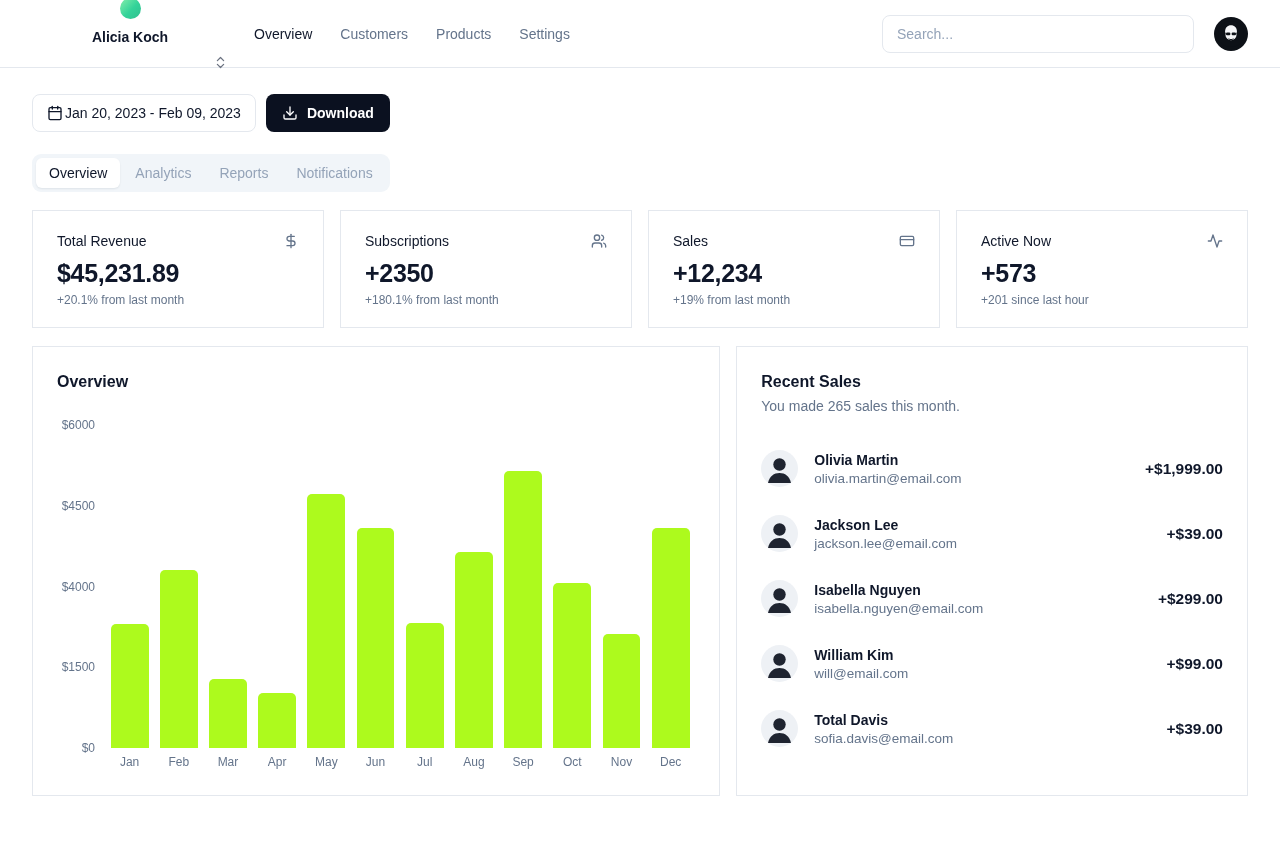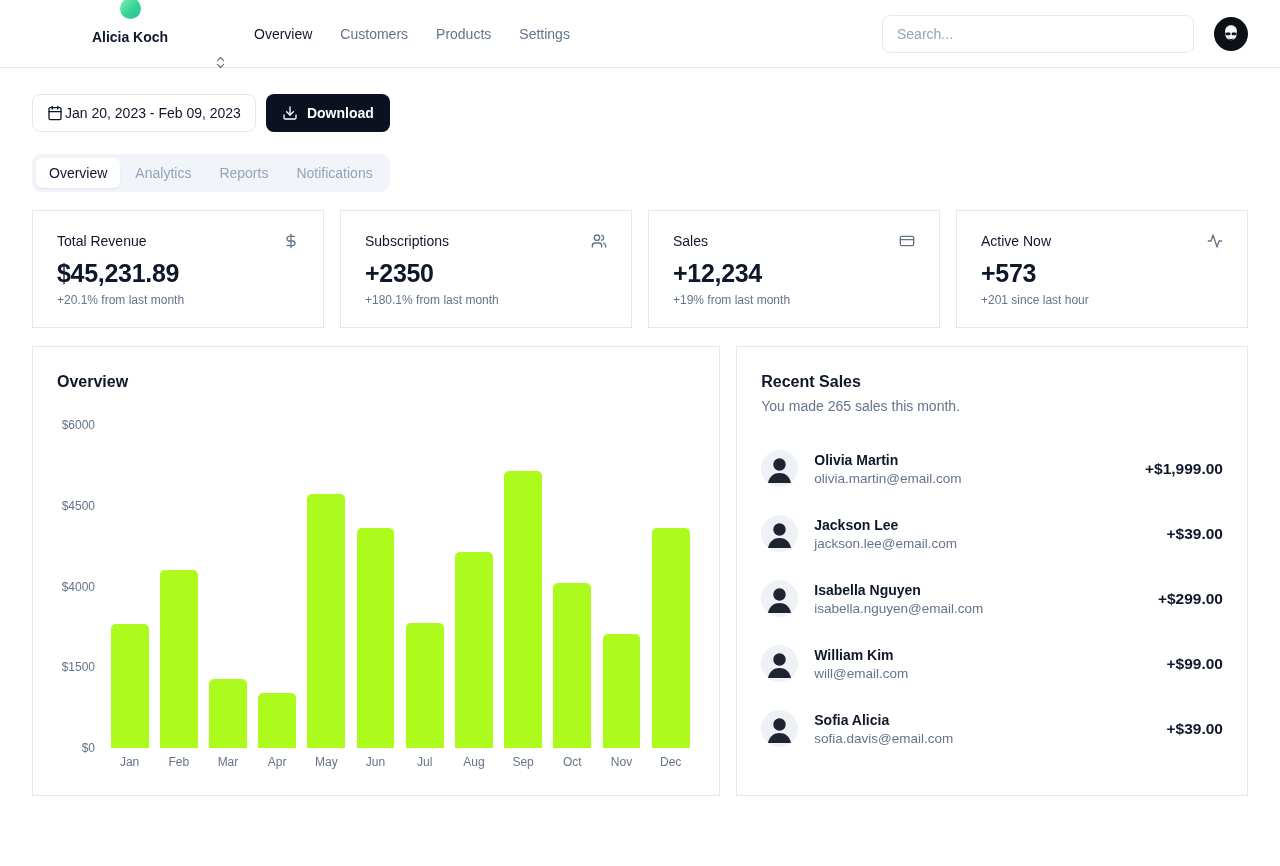--- a/index.html
+++ b/index.html
@@ -397,21 +397,21 @@
         </div>
 
         <div class="sale-row">
           <span class="sale-avatar">
             <svg width="37" height="37" viewBox="0 0 37 37">
                 <circle cx="18.5" cy="14.5" r="6.2" fill="#1f2430"></circle>
                 <path d="M7 33c1.5-7 6-10 11.5-10S28.5 26 30 33Z" fill="#1f2430"></path>
               </svg>
           </span>
           <div>
-            <div class="sale-name">Sofia Alicia</div>
+            <div class="sale-name">Total Davis</div>
             <div class="sale-email">sofia.davis@email.com</div>
           </div>
           <div class="sale-amount">+$39.00</div>
         </div>
 
       </div>
     </div>
 
   </section>
 </main>

